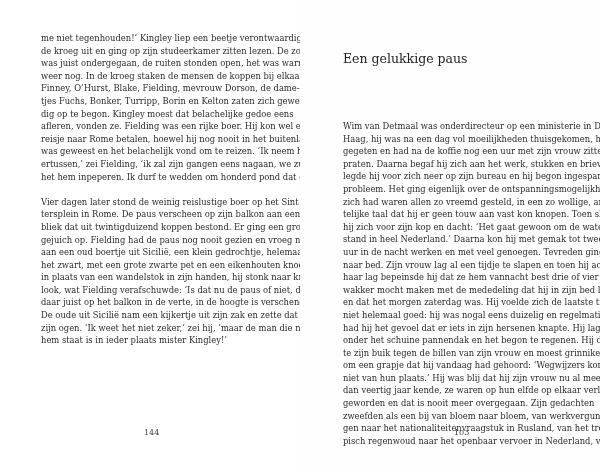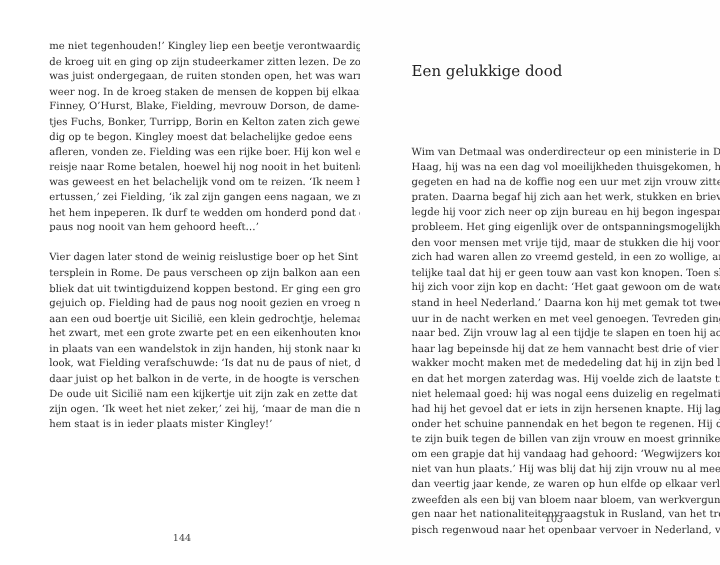--- a/index.html
+++ b/index.html
@@ -36,42 +36,41 @@
     margin: 0;
     font-weight: normal;
   }
   .page-number {
     position: absolute;
     top: 428px;
     font-family: "DejaVu Serif", "Liberation Serif", serif;
     font-size: 8px;
     color: #444444;
   }
-  .left .page-number { left: 144px; margin-top: 16px; }
+  .left .page-number { left: 144px; }
   .right .page-number { left: 154px; }
 </style>
 </head>
 <body>
 
 <div class="page left">
   <div class="text-block" id="left-body">
       <div>
         <span class="line">me niet tegenhouden!’ Kingley liep een beetje verontwaardigd</span>
         <span class="line">de kroeg uit en ging op zijn studeerkamer zitten lezen. De zon</span>
         <span class="line">was juist ondergegaan, de ruiten stonden open, het was warm</span>
         <span class="line">weer nog. In de kroeg staken de mensen de koppen bij elkaar.</span>
         <span class="line">Finney, O’Hurst, Blake, Fielding, mevrouw Dorson, de dame-</span>
         <span class="line">tjes Fuchs, Bonker, Turripp, Borin en Kelton zaten zich gewel-</span>
         <span class="line">dig op te begon. Kingley moest dat belachelijke gedoe eens</span>
         <span class="line">afleren, vonden ze. Fielding was een rijke boer. Hij kon wel een</span>
         <span class="line">reisje naar Rome betalen, hoewel hij nog nooit in het buitenland</span>
         <span class="line">was geweest en het belachelijk vond om te reizen. ‘Ik neem hem</span>
         <span class="line">ertussen,’ zei Fielding, ‘ik zal zijn gangen eens nagaan, we zullen</span>
         <span class="line">het hem inpeperen. Ik durf te wedden om honderd pond dat de</span>
-        <span class="line last">paus nog nooit van hem gehoord heeft…’</span>
       </div>
       <span class="gap"></span>
       <div>
         <span class="line">Vier dagen later stond de weinig reislustige boer op het Sint Pie-</span>
         <span class="line">tersplein in Rome. De paus verscheen op zijn balkon aan een pu-</span>
         <span class="line">bliek dat uit twintigduizend koppen bestond. Er ging een groot</span>
         <span class="line">gejuich op. Fielding had de paus nog nooit gezien en vroeg nu</span>
         <span class="line">aan een oud boertje uit Sicilië, een klein gedrochtje, helemaal in</span>
         <span class="line">het zwart, met een grote zwarte pet en een eikenhouten knoest</span>
         <span class="line">in plaats van een wandelstok in zijn handen, hij stonk naar knof-</span>
@@ -79,45 +78,45 @@
         <span class="line">daar juist op het balkon in de verte, in de hoogte is verschenen?’</span>
         <span class="line">De oude uit Sicilië nam een kijkertje uit zijn zak en zette dat aan</span>
         <span class="line">zijn ogen. ‘Ik weet het niet zeker,’ zei hij, ‘maar de man die naast</span>
         <span class="line last">hem staat is in ieder plaats mister Kingley!’</span>
       </div>
     </div>
   <div class="page-number">144</div>
 </div>
 
 <div class="page right">
-  <h2 class="chapter-title">Een gelukkige dood</h2>
+  <h2 class="chapter-title">Een gelukkige paus</h2>
   <div class="text-block" id="right-body">
       <div>
         <span class="line">Wim van Detmaal was onderdirecteur op een ministerie in Den</span>
         <span class="line">Haag, hij was na een dag vol moeilijkheden thuisgekomen, had</span>
         <span class="line">gegeten en had na de koffie nog een uur met zijn vrouw zitten</span>
         <span class="line">praten. Daarna begaf hij zich aan het werk, stukken en brieven</span>
         <span class="line">legde hij voor zich neer op zijn bureau en hij begon ingespannen</span>
         <span class="line">probleem. Het ging eigenlijk over de ontspanningsmogelijkhe-</span>
-        <span class="line">den voor mensen met vrije tijd, maar de stukken die hij voor</span>
         <span class="line">zich had waren allen zo vreemd gesteld, in een zo wollige, amb-</span>
         <span class="line">telijke taal dat hij er geen touw aan vast kon knopen. Toen sloeg</span>
         <span class="line">hij zich voor zijn kop en dacht: ‘Het gaat gewoon om de water-</span>
         <span class="line">stand in heel Nederland.’ Daarna kon hij met gemak tot twee</span>
         <span class="line">uur in de nacht werken en met veel genoegen. Tevreden ging hij</span>
         <span class="line">naar bed. Zijn vrouw lag al een tijdje te slapen en toen hij achter</span>
         <span class="line">haar lag bepeinsde hij dat ze hem vannacht best drie of vier keer</span>
         <span class="line">wakker mocht maken met de mededeling dat hij in zijn bed lag</span>
         <span class="line">en dat het morgen zaterdag was. Hij voelde zich de laatste tijd</span>
         <span class="line">niet helemaal goed: hij was nogal eens duizelig en regelmatig</span>
         <span class="line">had hij het gevoel dat er iets in zijn hersenen knapte. Hij lag vlak</span>
         <span class="line">onder het schuine pannendak en het begon te regenen. Hij druk-</span>
         <span class="line">te zijn buik tegen de billen van zijn vrouw en moest grinniken</span>
         <span class="line">om een grapje dat hij vandaag had gehoord: ‘Wegwijzers komen</span>
         <span class="line">niet van hun plaats.’ Hij was blij dat hij zijn vrouw nu al meer</span>
         <span class="line">dan veertig jaar kende, ze waren op hun elfde op elkaar verliefd</span>
+        <span class="line">geworden en dat is nooit meer overgegaan. Zijn gedachten</span>
         <span class="line">zweefden als een bij van bloem naar bloem, van werkvergunnin-</span>
         <span class="line">gen naar het nationaliteitenvraagstuk in Rusland, van het tro-</span>
         <span class="line last">pisch regenwoud naar het openbaar vervoer in Nederland, van</span>
       </div>
     </div>
   <div class="page-number">103</div>
 </div>
 
 </body></html>

